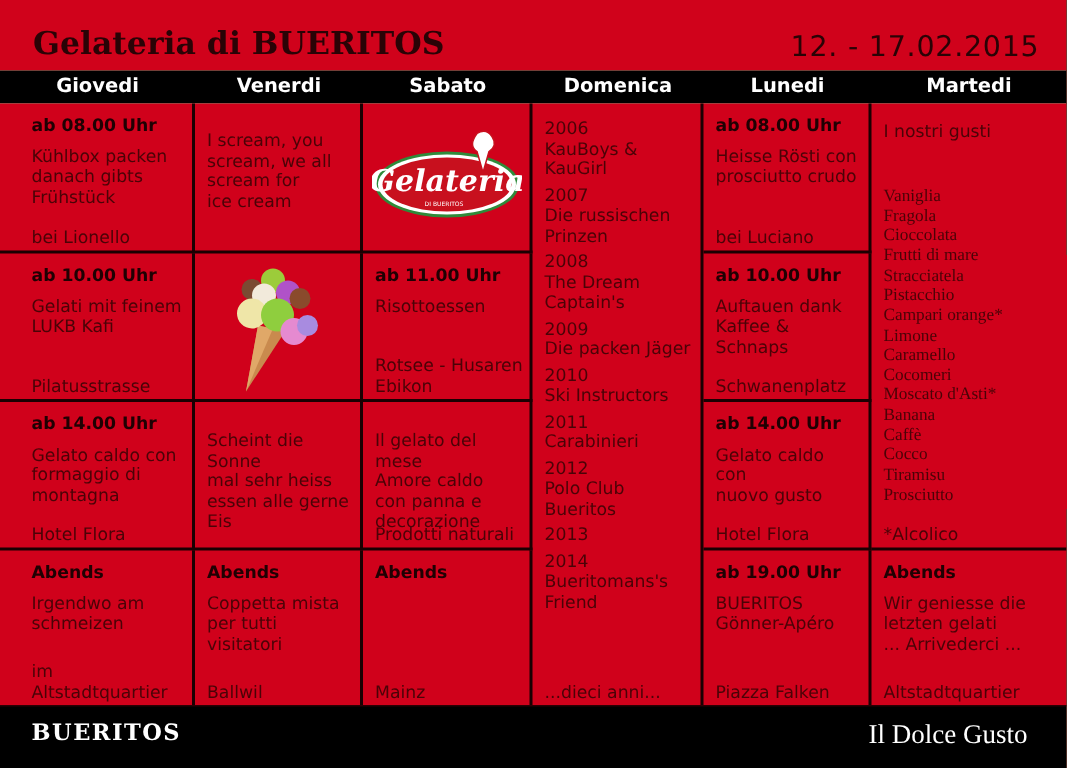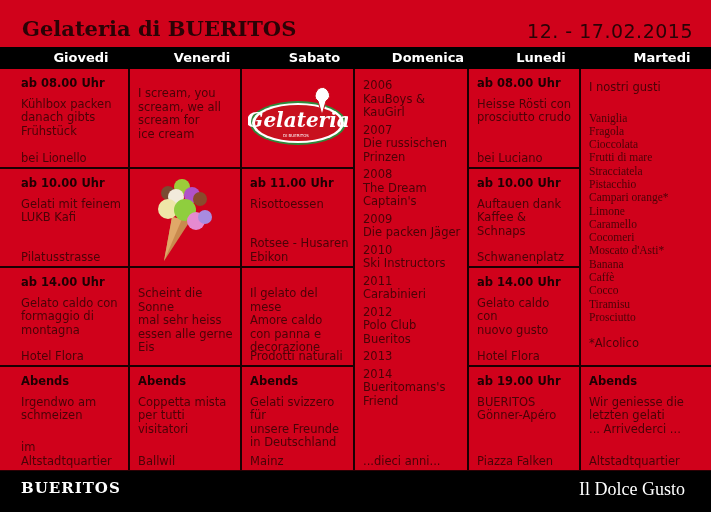--- a/index.html
+++ b/index.html
@@ -3,38 +3,38 @@
 <meta charset="utf-8">
 <style>
   * { margin:0; padding:0; box-sizing:border-box; }
   html, body { width:711px; height:512px; overflow:hidden; background:#000; }
   body { font-family:"DejaVu Sans", sans-serif; }
   .page { position:relative; width:711px; height:512px; background:#fef9c3; }
   .topbar { position:absolute; left:0; top:0; width:711px; height:47px; background:#d0021b; }
   .title { position:absolute; left:22px; top:16px; font-family:"DejaVu Serif", serif; font-weight:bold; font-size:21px; color:#2a0306; letter-spacing:0px; }
   .dates { position:absolute; right:18px; top:20px; font-size:19px; color:#2a0306; font-weight:normal; letter-spacing:0.5px; }
   .dayhdr { position:absolute; left:0; top:47px; width:711px; height:22px; background:#000; }
-  .dayhdr .d { position:absolute; top:0; height:22px; line-height:22px; text-align:center; color:#fff; font-weight:bold; font-size:13px;margin-left:16px; }
+  .dayhdr .d { position:absolute; top:0; height:22px; line-height:22px; text-align:center; color:#fff; font-weight:bold; font-size:13px; }
   .grid { position:absolute; left:0; top:69px; width:711px; height:401px; background:#d0011b; }
   .cell { position:absolute; border-right:2px solid #1a0002; border-bottom:2px solid #1a0002; font-size:11.5px; color:#4a0307; line-height:13.5px; padding:8px 6px 0 21px; }
   .cell .t { font-weight:bold; color:#1f0103; margin-bottom:7px; }
   .cell .bot { position:absolute; left:21px; bottom:2px; }
   .cell .p { white-space:pre-line; }
   .c2 { padding-left:8px; }
   .c3 { padding-left:8px; }
   .c3 .bot { left:8px; }
   .c2 .bot { left:8px; }
   .c4 { padding-left:8px; padding-top:10px; }
   .c5 { padding-left:8px; }
   .c5 .bot { left:8px; }
   .c6 { padding-left:8px; border-right:none; }
   .c6 .bot { left:8px; }
   .dom .yr { margin-bottom:4px; }
   .gusti { padding-top:12px; }
-  .gusti .head { margin-bottom:17px; }
+  .gusti .head { margin-bottom:30px; }
   .gusti .lst div { line-height:13.3px;font-family:Liberation Serif, serif; }
   .gusti .note { margin-top:13px; }
   .footer { position:absolute; left:0; top:470px; width:711px; height:42px; background:#000; border-top:1px solid #2b0004; }
   .fl { position:absolute; left:21px; top:8px; color:#fff; font-family:"DejaVu Serif", serif; font-weight:bold; font-size:15px; letter-spacing:1px; }
   .fr { position:absolute; right:26px; top:8px; color:#fff; font-family:"Liberation Serif", serif; font-size:18px; }
   .logo { position:absolute; left:6px; top:12px; }
   .cone { position:absolute; left:28px; top:8px; }
 </style>
 </head>
 <body>
@@ -135,23 +135,20 @@
     </div>
     <div class="cell c3" style="left:242px;top:199px;width:113px;height:99px;padding-top:19px">
       <div class="p">Il gelato del mese
 Amore caldo
 con panna e
 decorazione</div>
       <div class="bot">Prodotti naturali</div>
     </div>
     <div class="cell c3" style="left:242px;top:298px;width:113px;height:103px;border-bottom:none">
       <div class="t">Abends</div>
-      <div class="p">Gelati svizzero für
-unsere Freunde
-in Deutschland</div>
       <div class="bot">Mainz</div>
     </div>
 
     <div class="cell c4 dom" style="left:355px;top:0;width:114px;height:401px;border-bottom:none">
       <div class="yr p"><div>2006</div><div>KauBoys &amp; KauGirl</div></div>
       <div class="yr p"><div>2007</div><div>Die russischen
 Prinzen</div></div>
       <div class="yr p"><div>2008</div><div>The Dream
 Captain's</div></div>
       <div class="yr p"><div>2009</div><div>Die packen Jäger</div></div>

